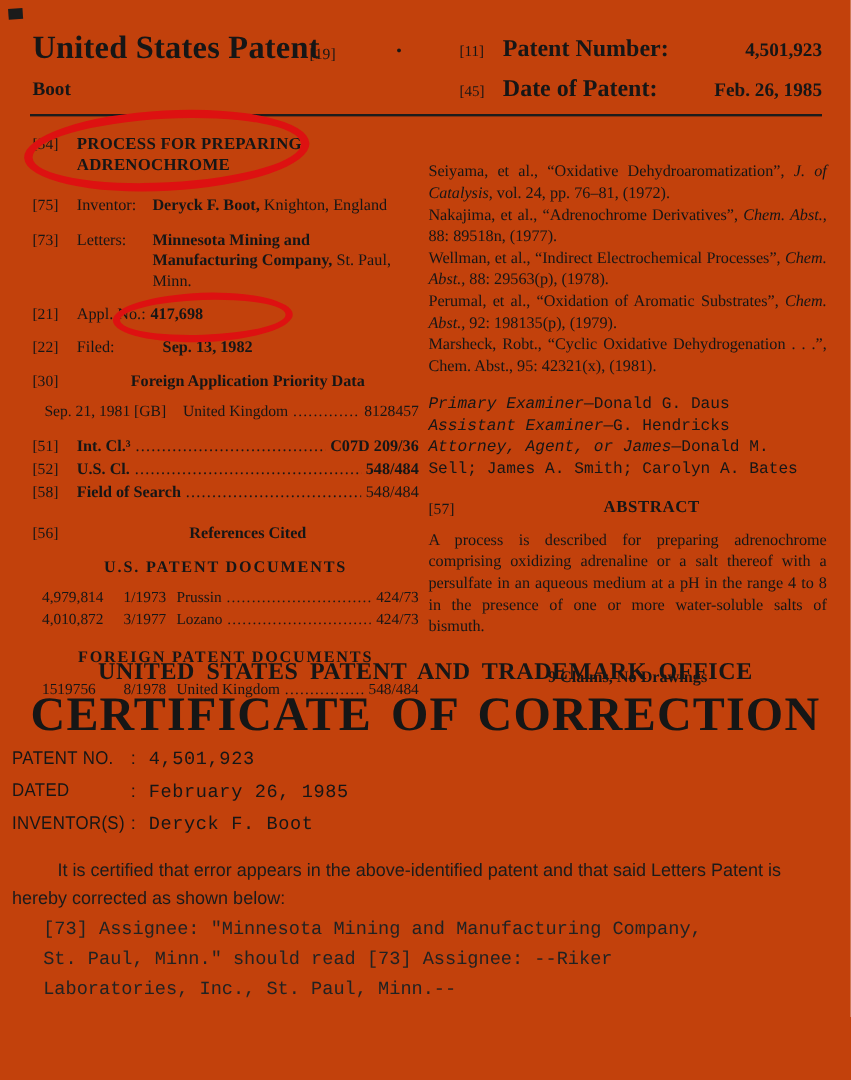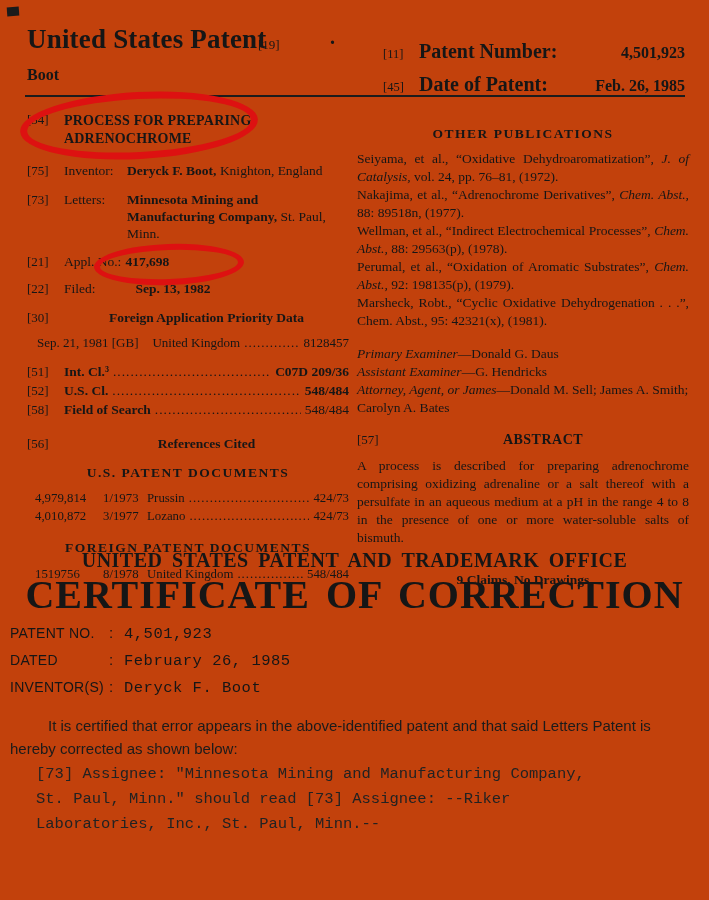--- a/index.html
+++ b/index.html
@@ -12,21 +12,21 @@
     color: #161616;
     font-family: "Liberation Serif", serif;
     overflow: hidden;
   }
   
   .scan-mark { position: absolute; left: 7px; top: 7px; width: 12px; height: 9px; background: #1b1b1b; transform: rotate(-4deg); }
   .hdr-title { position: absolute; left: 27px; top: 24px; font-size: 27px; font-weight: bold; letter-spacing: 0.2px; }
   .hdr-kind { position: absolute; left: 258px; top: 37px; font-size: 13px; }
   .hdr-dot { position: absolute; left: 330px; top: 26px; font-size: 20px; font-weight: bold; }
   .hdr-surname { position: absolute; left: 27px; top: 66px; font-size: 16px; font-weight: bold; }
-  .hdr-right { position: absolute; left: 383px; top: 40px; width: 302px; font-family: Liberation Serif, serif; }
+  .hdr-right { position: absolute; left: 383px; top: 30px; width: 302px; font-family: Liberation Serif, serif; }
   .hdr-row { display: flex; align-items: baseline; margin-bottom: 10px; }
   .hdr-code { font-size: 12.5px; width: 36px; flex: none; }
   .hdr-label { font-size: 20px; font-weight: bold; }
   .hdr-value { font-size: 16px; font-weight: bold; margin-left: auto; }
   .hdr-rule { position: absolute; left: 25px; top: 95px; width: 660px; height: 2px; background: #1c1c1c; }
 
   
   .col-left { position: absolute; left: 27px; top: 112px; width: 322px; font-size: 13.5px; line-height: 1.25; }
   .col-right { position: absolute; left: 357px; top: 126px; width: 332px; font-size: 13.5px; }
 
@@ -48,21 +48,21 @@
   .leader .lv { font-weight: bold; }
   .leader.reg .lv { font-weight: normal; }
   .docs-head { text-align: center; font-weight: bold; letter-spacing: 1.5px; font-size: 13.5px; }
   .doc-row { display: flex; font-size: 12.8px; line-height: 1.4; padding-left: 8px; }
   .doc-num { width: 62px; flex: none; }
   .doc-date { width: 50px; flex: none; text-align: left; padding-left: 6px; }
 
   .pub-head { text-align: center; font-weight: bold; letter-spacing: 1.5px; }
   .pub { text-align: justify; line-height: 1.30; margin-top: 1px; }
   .pub i, .exam i { font-style: italic; }
-  .exam { line-height: 1.33; }
+  .exam { line-height: 1.33; font-family: Liberation Mono, monospace; }
   .abs-row { display: flex; margin-top: 15px; }
   .abs-code { width: 40px; font-size: 13px; }
   .abs-head { flex: 1; text-align: center; font-weight: bold; font-size: 14px; letter-spacing: 0.5px; }
   .abs-text { margin-top: 9px; text-align: justify; line-height: 1.33; }
   .claims { margin-top: 25px; text-align: center; font-weight: bold; }
 
   
   .red-ellipse { position: absolute; border-radius: 50%; z-index: 6; }
   .re-1 { left: 20px; top: 92px; width: 238px; height: 67px; border: 7px solid var(--red); transform: rotate(-3deg); }
   .re-2 { left: 94px; top: 244px; width: 150px; height: 41px; border: 6px solid var(--red); transform: rotate(-2deg); }
@@ -194,21 +194,20 @@
     <div class="doc-row mt10">
       <span class="doc-num">1519756</span>
       <span class="doc-date">8/1978</span>
       <span>United Kingdom</span>
       <span class="dots">............................................................................................</span>
       <span>548/484</span>
     </div>
   </div>
 
   <div class="col-right">
-    <div class="pub-head">OTHER PUBLICATIONS</div>
     <div class="mt8">
       <p class="pub"><span>Seiyama, et al., “Oxidative Dehydroaromatization”, </span><i>J. of Catalysis,</i><span> vol. 24, pp. 76–81, (1972).</span></p>
       <p class="pub"><span>Nakajima, et al., “Adrenochrome Derivatives”, </span><i>Chem. Abst.,</i><span> 88: 89518n, (1977).</span></p>
       <p class="pub"><span>Wellman, et al., “Indirect Electrochemical Processes”, </span><i>Chem. Abst.,</i><span> 88: 29563(p), (1978).</span></p>
       <p class="pub"><span>Perumal, et al., “Oxidation of Aromatic Substrates”, </span><i>Chem. Abst.,</i><span> 92: 198135(p), (1979).</span></p>
       <p class="pub"><span>Marsheck, Robt., “Cyclic Oxidative Dehydrogenation . . .”, Chem. Abst., 95: 42321(x), (1981).</span><i></i><span></span></p>
     </div>
 
     <div class="mt16">
       <div class="exam"><i>Primary Examiner</i><span>—Donald G. Daus</span></div>

